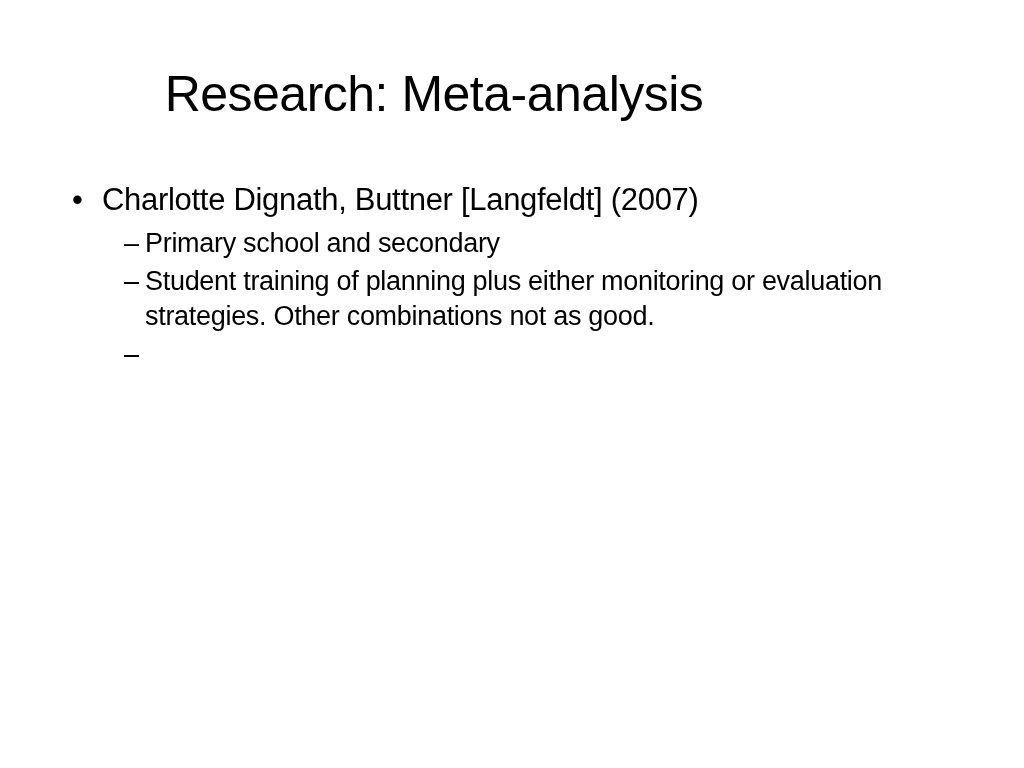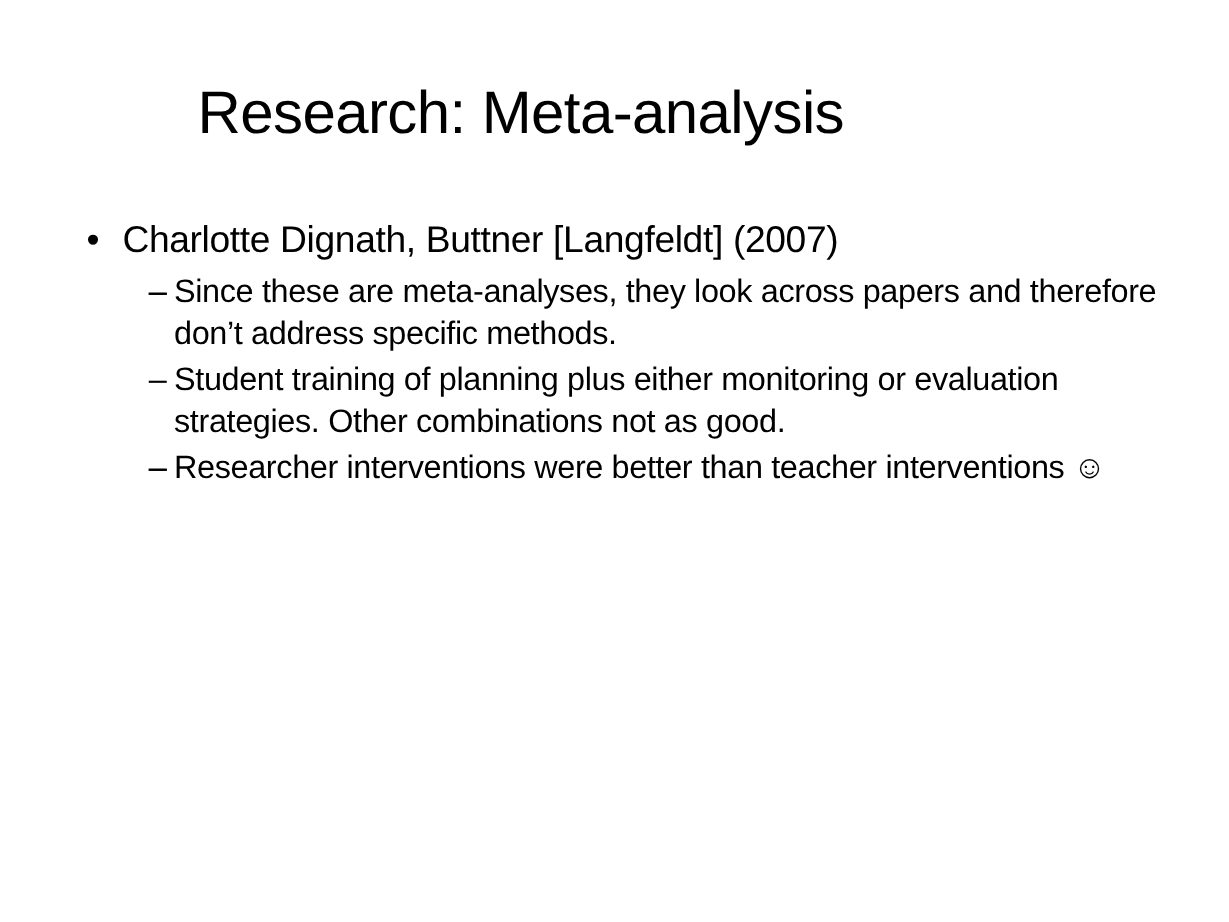--- a/index.html
+++ b/index.html
@@ -18,29 +18,28 @@
 
 <div class="title">Research: Meta-analysis</div>
 
 <div class="content">
   <div class="l1">
     <span class="bullet">•</span>
     <span>Charlotte Dignath, Buttner [Langfeldt] (2007)</span>
   </div>
   <div class="l2">
     <span class="dash">–</span>
+    <span>Primary school and secondary</span>
   </div>
   <div class="l2">
     <span class="dash">–</span>
-    <span>Since these are meta-analyses, they look across papers and therefore don’t address specific methods.</span>
   </div>
   <div class="l2">
     <span class="dash">–</span>
     <span>Student training of planning plus either monitoring or evaluation strategies. Other combinations not as good.</span>
   </div>
   <div class="l2">
     <span class="dash">–</span>
   </div>
   <div class="l2">
     <span class="dash">–</span>
-    <span>Researcher interventions were better than teacher interventions ☺</span>
   </div>
 </div>
 
 </body></html>

